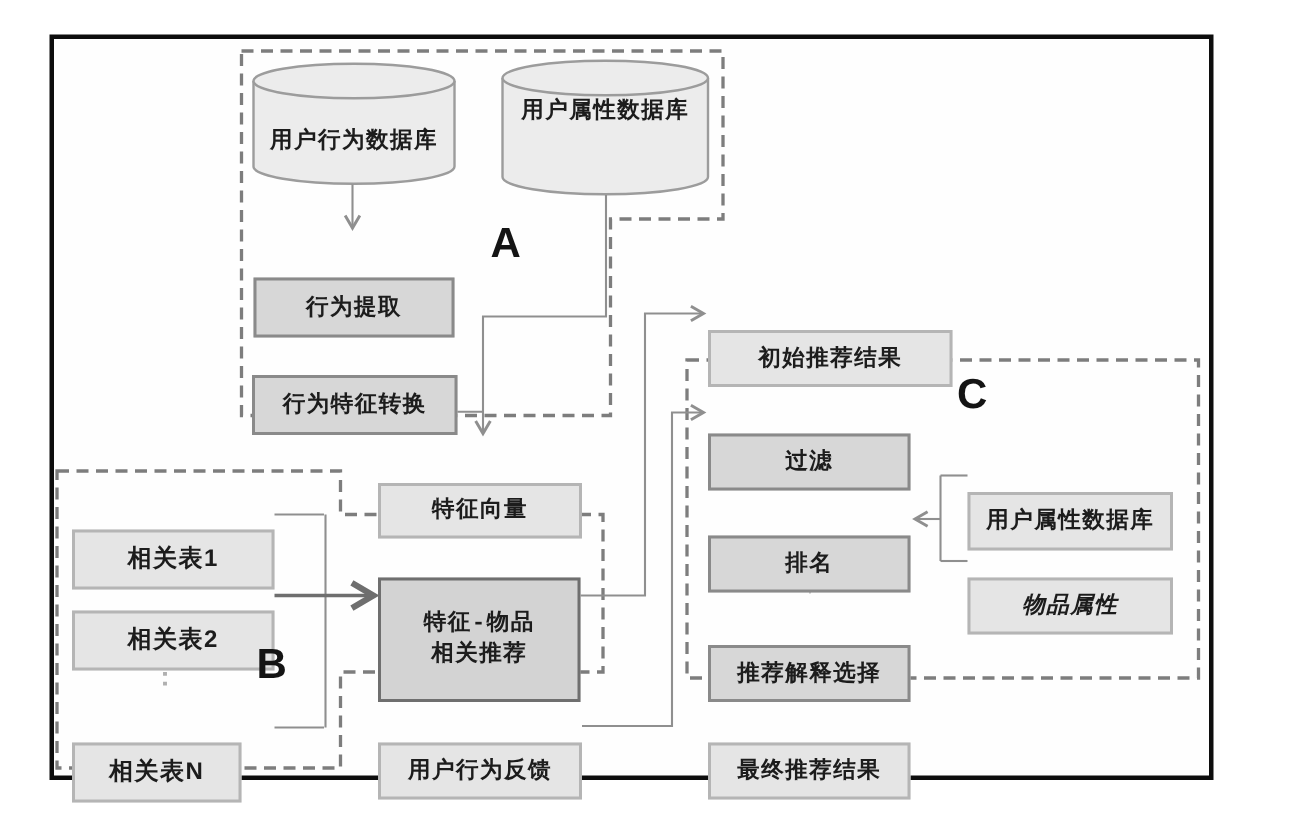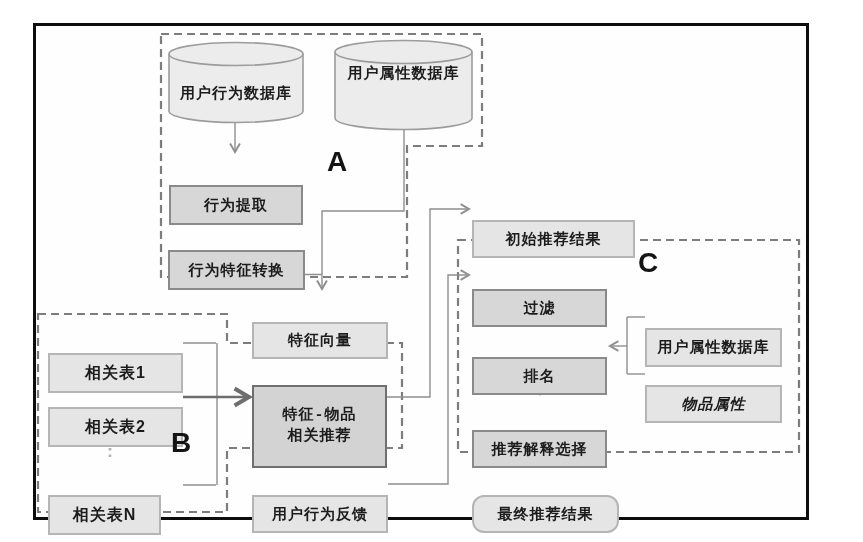--- a/index.html
+++ b/index.html
@@ -92,21 +92,21 @@
     <span>特征-物品</span>
     <span>相关推荐</span>
   </div>
 
   <div class="node data" style="left:252px;top:465px;width:136px;height:38px;">用户行为反馈</div>
 
   <div class="node data" style="left:472px;top:190px;width:163px;height:38px;">初始推荐结果</div>
   <div class="node proc" style="left:472px;top:259px;width:135px;height:38px;">过滤</div>
   <div class="node proc" style="left:472px;top:327px;width:135px;height:38px;">排名</div>
   <div class="node proc" style="left:472px;top:400px;width:135px;height:38px;">推荐解释选择</div>
-  <div class="node data" style="left:472px;top:465px;width:147px;height:38px;border-radius:12px;">最终推荐结果</div>
+  <div class="node data" style="left:472px;top:465px;width:135px;height:38px;">最终推荐结果</div>
 
   <div class="node data" style="left:645px;top:298px;width:137px;height:39px;">用户属性数据库</div>
   <div class="node data" style="left:645px;top:355px;width:137px;height:38px;font-style:italic;">物品属性</div>
 
   <div class="region-label" style="left:327px;top:146px;">A</div>
   <div class="region-label" style="left:171px;top:427px;">B</div>
   <div class="region-label" style="left:638px;top:247px;">C</div>
 </div>
 
 </body></html>

